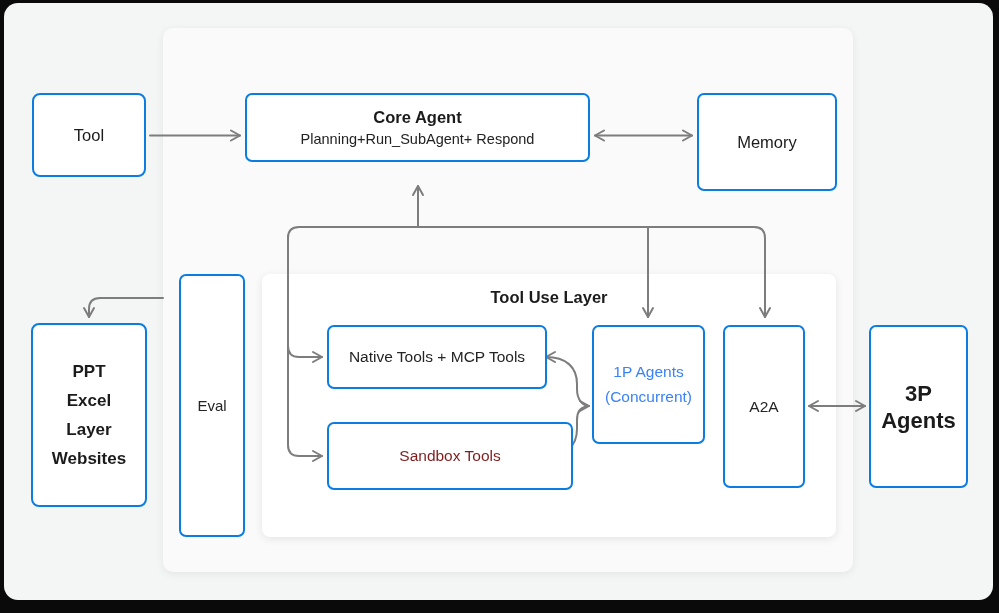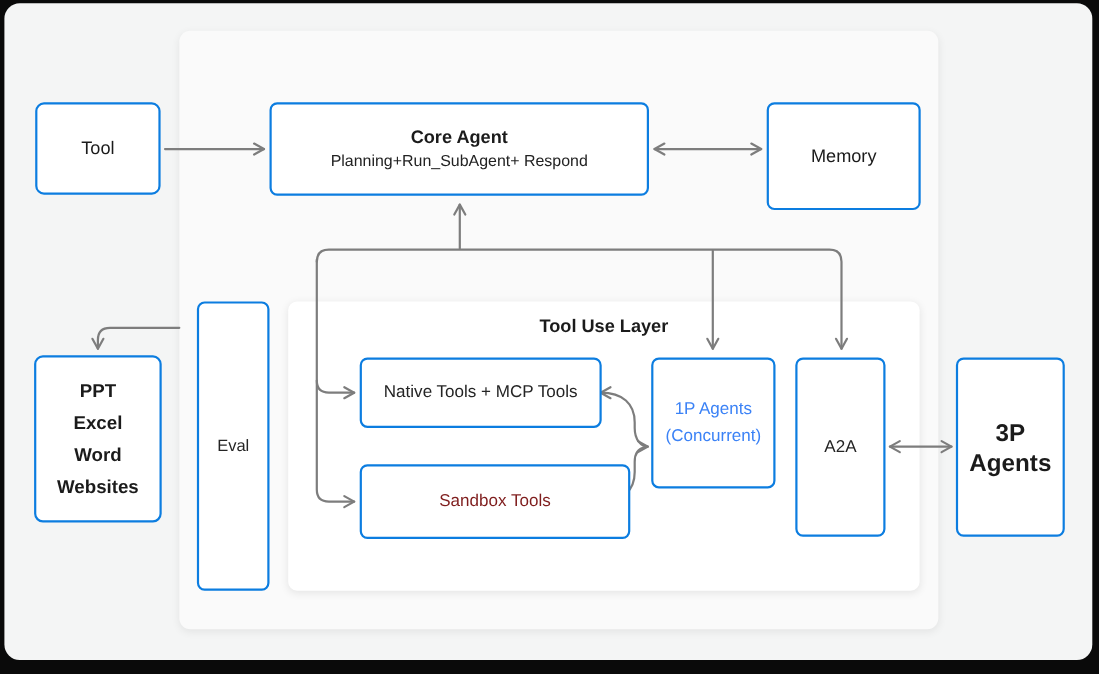--- a/index.html
+++ b/index.html
@@ -18,30 +18,30 @@
   .card{position:absolute;left:4px;top:3px;width:989px;height:597px;background:var(--card-bg);border-radius:14px;}
   .panel{position:absolute;border-radius:10px;}
   .main-panel{left:163px;top:28px;width:690px;height:544px;background:var(--panel-bg);box-shadow:0 2px 8px rgba(0,0,0,0.07);}
   .tool-panel{left:262px;top:274px;width:574px;height:263px;background:var(--tool-panel-bg);border-radius:8px;box-shadow:0 2px 8px rgba(0,0,0,0.09);}
   .panel-title{position:absolute;left:0;right:0;text-align:center;font-weight:bold;color:var(--text-dark);}
   .tool-panel-title{top:288px;font-size:16.5px;}
   .node{position:absolute;background:#fff;border:2px solid var(--accent-blue);border-radius:7px;
         display:flex;flex-direction:column;align-items:center;justify-content:center;
         color:var(--text-dark);text-align:center;}
   .node-chat{left:32px;top:93px;width:114px;height:84px;font-size:16.5px;border-radius:8px;}
-  .node-core{left:245px;top:93px;width:345px;height:85px;}
+  .node-core{left:245px;top:93px;width:345px;height:69px;}
   .node-core .title{font-size:16.5px;font-weight:bold;margin-bottom:4px;}
   .node-core .subtitle{font-size:14.5px;color:#222;}
   .node-memory{left:697px;top:93px;width:140px;height:98px;font-size:16.5px;}
   .node-native{left:327px;top:325px;width:220px;height:64px;font-size:15.5px;color:#242424;}
   .node-sandbox{left:327px;top:422px;width:246px;height:68px;font-size:15.5px;color:#7f1d1d;}
   .node-onep{left:592px;top:325px;width:113px;height:119px;font-size:15.5px;color:#3b82f6;line-height:1.55;}
   .node-a2a{left:723px;top:325px;width:82px;height:163px;font-size:15.5px;color:#242424;}
   .node-eval{left:179px;top:274px;width:66px;height:263px;font-size:15px;color:#242424;}
-  .node-ppt{left:31px;top:323px;width:116px;height:152px;font-size:17px;font-weight:bold;line-height:29px;border-radius:8px;}
+  .node-ppt{left:31px;top:323px;width:116px;height:184px;font-size:17px;font-weight:bold;line-height:29px;border-radius:8px;}
   .node-threep{left:869px;top:325px;width:99px;height:163px;font-size:22px;font-weight:bold;line-height:27px;}
   svg.edges{position:absolute;left:0;top:0;width:999px;height:613px;pointer-events:none;}
   .edge{fill:none;stroke:var(--arrow-gray);stroke-width:2;stroke-linecap:round;stroke-linejoin:round;}
 </style>
 </head>
 <body>
 
 <div class="stage">
   <div class="card"></div>
 
@@ -82,21 +82,21 @@
     <span>Memory</span>
   </div>
 
   <div class="node node-eval">
     <span>Eval</span>
   </div>
 
   <div class="node node-ppt">
     <div>PPT</div>
     <div>Excel</div>
-    <div>Word</div>
+    <div>Layer</div>
     <div>Websites</div>
   </div>
 
   <div class="node node-native">
     <span>Native Tools + MCP Tools</span>
   </div>
 
   <div class="node node-sandbox">
     <span>Sandbox Tools</span>
   </div>

